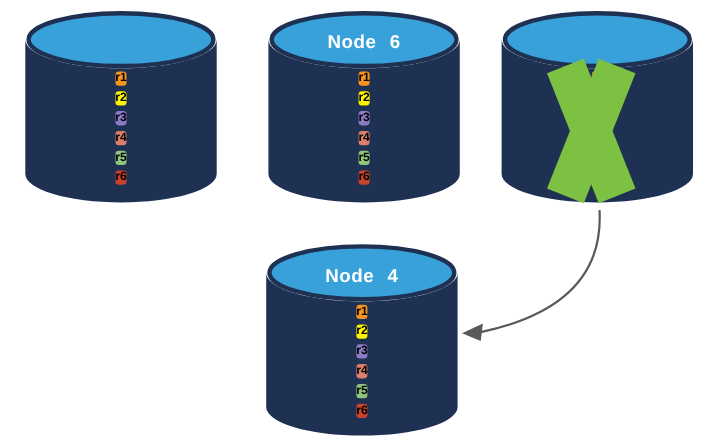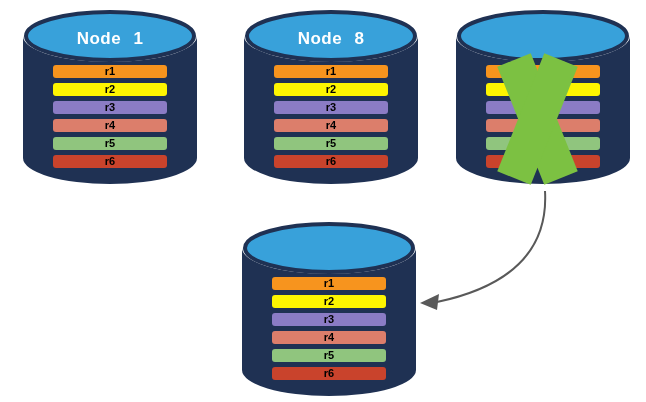--- a/index.html
+++ b/index.html
@@ -16,58 +16,57 @@
   .node-4{left:239px;top:218px;}
   .cyl-svg{position:absolute;left:0;top:0;width:180px;height:180px;display:block;}
   .node-title{
     position:absolute;left:0;top:20px;width:180px;height:26px;
     text-align:center;line-height:26px;
     font-size:17px;font-weight:bold;color:var(--title-text,#fff);
     word-spacing:7px;letter-spacing:0.5px;
   }
   .bars{
     position:absolute;left:33px;top:59px;width:114px;
-    display:flex;flex-direction:column;gap:5px;
+    display:flex;flex-direction:column;gap:5px;align-items:center;
   }
   .bar{
     height:13px;border-radius:3px;
     text-align:center;line-height:13px;
     font-size:11px;font-weight:bold;color:var(--bar-text,#000);
   }
   .x-svg{position:absolute;left:0;top:0;width:180px;height:190px;overflow:visible;}
   .arrow-svg{position:absolute;left:0;top:0;width:646px;height:402px;pointer-events:none;}
 </style>
 </head>
 <body>
 
 <div class="stage">
 
   <div class="node node-1">
     <svg class="cyl-svg" viewBox="0 0 180 180">
       <path d="M3,30 L3,152 A87,26 0 0 0 177,152 L177,30 A87,26 0 0 1 3,30 Z" fill="var(--cylinder-body)"></path>
       <ellipse cx="90" cy="30" rx="84" ry="24" fill="var(--cylinder-top)" stroke="var(--cylinder-body)" stroke-width="4"></ellipse>
     </svg>
-    <div class="node-title">Node 1</div>
     <div class="bars">
         <div class="bar" style="background: rgb(247, 148, 30);">r1</div>
         <div class="bar" style="background: rgb(253, 245, 0);">r2</div>
         <div class="bar" style="background: rgb(139, 124, 197);">r3</div>
         <div class="bar" style="background: rgb(220, 126, 107);">r4</div>
         <div class="bar" style="background: rgb(144, 197, 126);">r5</div>
         <div class="bar" style="background: rgb(201, 67, 44);">r6</div>
       </div>
 
   </div>
 
   <div class="node node-2">
     <svg class="cyl-svg" viewBox="0 0 180 180">
       <path d="M3,30 L3,152 A87,26 0 0 0 177,152 L177,30 A87,26 0 0 1 3,30 Z" fill="var(--cylinder-body)"></path>
       <ellipse cx="90" cy="30" rx="84" ry="24" fill="var(--cylinder-top)" stroke="var(--cylinder-body)" stroke-width="4"></ellipse>
     </svg>
-    <div class="node-title">Node 8</div>
+    <div class="node-title">Node 6</div>
     <div class="bars">
         <div class="bar" style="background: rgb(247, 148, 30);">r1</div>
         <div class="bar" style="background: rgb(253, 245, 0);">r2</div>
         <div class="bar" style="background: rgb(139, 124, 197);">r3</div>
         <div class="bar" style="background: rgb(220, 126, 107);">r4</div>
         <div class="bar" style="background: rgb(144, 197, 126);">r5</div>
         <div class="bar" style="background: rgb(201, 67, 44);">r6</div>
       </div>
 
   </div>
@@ -89,20 +88,21 @@
       <line x1="61" y1="54" x2="108" y2="172" stroke="var(--failure-x)" stroke-width="36" stroke-linecap="butt"></line>
       <line x1="108" y1="54" x2="61" y2="172" stroke="var(--failure-x)" stroke-width="36" stroke-linecap="butt"></line>
     </svg>
   </div>
 
   <div class="node node-4">
     <svg class="cyl-svg" viewBox="0 0 180 180">
       <path d="M3,30 L3,152 A87,26 0 0 0 177,152 L177,30 A87,26 0 0 1 3,30 Z" fill="var(--cylinder-body)"></path>
       <ellipse cx="90" cy="30" rx="84" ry="24" fill="var(--cylinder-top)" stroke="var(--cylinder-body)" stroke-width="4"></ellipse>
     </svg>
+    <div class="node-title">Node 4</div>
     <div class="bars">
         <div class="bar" style="background: rgb(247, 148, 30);">r1</div>
         <div class="bar" style="background: rgb(253, 245, 0);">r2</div>
         <div class="bar" style="background: rgb(139, 124, 197);">r3</div>
         <div class="bar" style="background: rgb(220, 126, 107);">r4</div>
         <div class="bar" style="background: rgb(144, 197, 126);">r5</div>
         <div class="bar" style="background: rgb(201, 67, 44);">r6</div>
       </div>
 
   </div>

